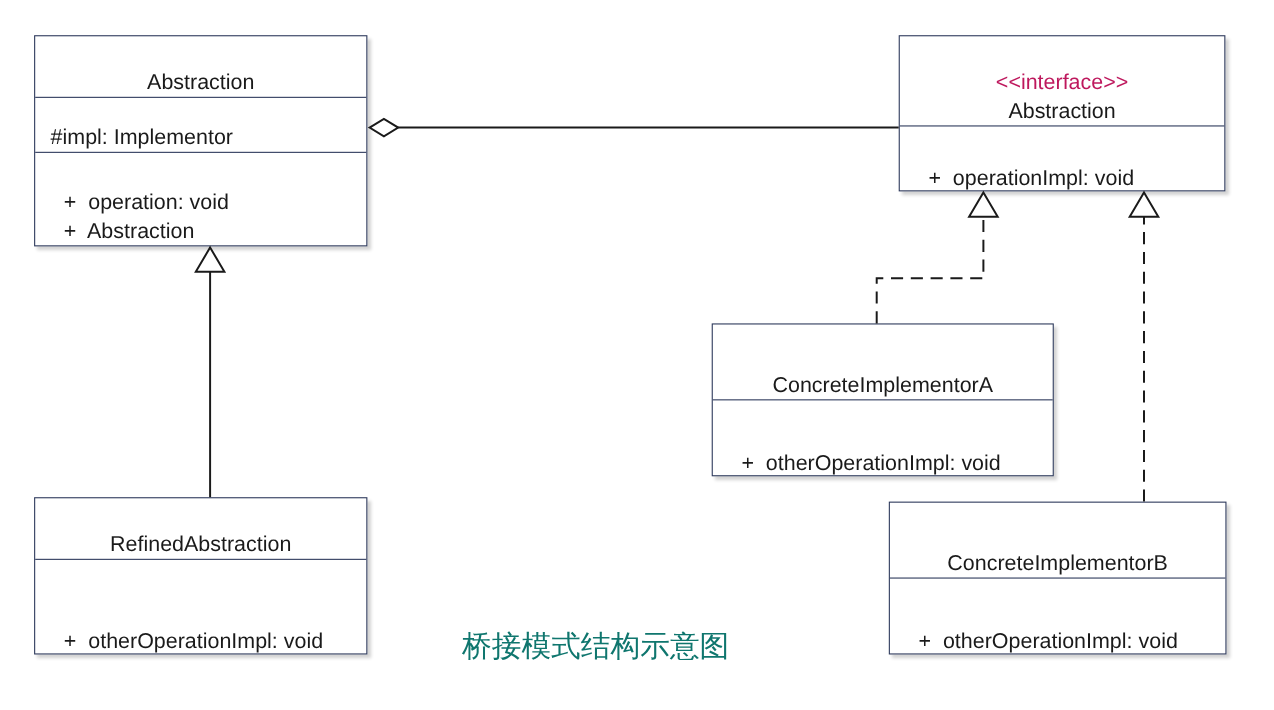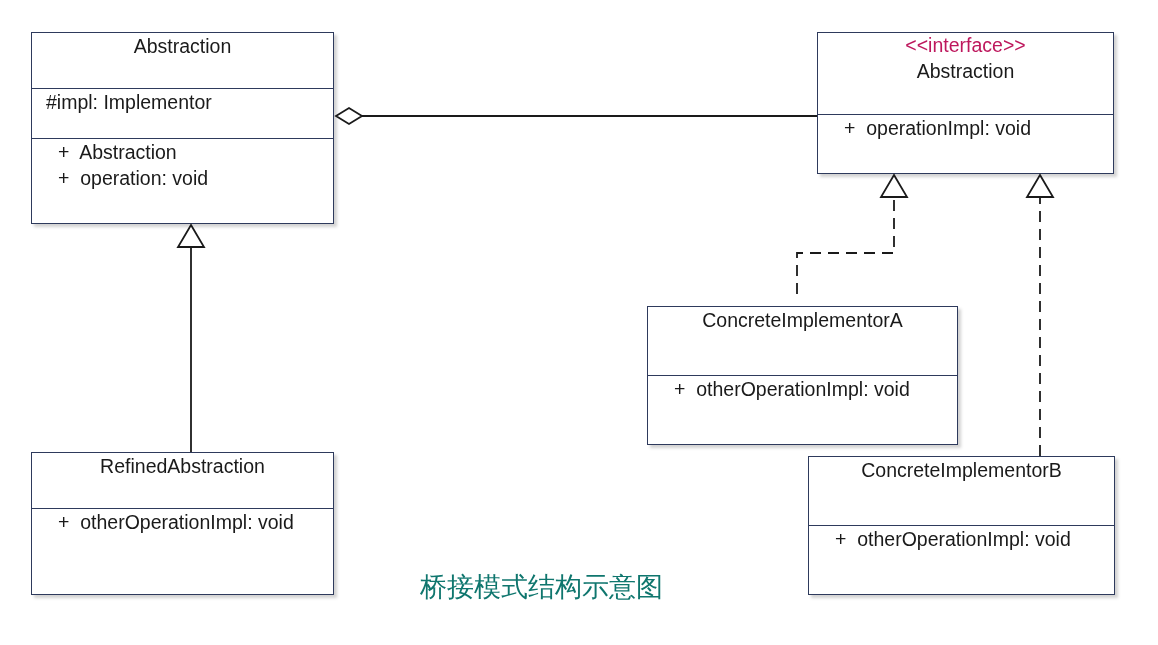--- a/index.html
+++ b/index.html
@@ -21,21 +21,21 @@
     position: absolute;
     box-sizing: border-box;
     background: #ffffff;
     border: 1.6px solid #2e3a5c;
     box-shadow: 3px 3px 3px rgba(0,0,0,0.18);
   }
   .compartment {
     box-sizing: border-box;
     display: flex;
     flex-direction: column;
-    justify-content: flex-start;
+    justify-content: flex-end;
   }
   .compartment + .compartment {
     border-top: 1.6px solid #2e3a5c;
   }
   .c-title {
     align-items: center;
     text-align: center;
   }
   .c-body {
     align-items: flex-start;
@@ -79,22 +79,22 @@
 <div id="canvas">
 
   <div class="uml-class" style="left:31px; top:32px; width:303px; height:192px;">
     <div class="compartment c-title" style="height:55px;">
       <span class="uml-line">Abstraction</span>
     </div>
     <div class="compartment c-body" style="height:50px;">
       <span class="uml-line">#impl: Implementor</span>
     </div>
     <div class="compartment c-body indent" style="height:85px;">
+      <span class="uml-line">+  operation: void</span>
       <span class="uml-line">+  Abstraction</span>
-      <span class="uml-line">+  operation: void</span>
     </div>
   </div>
 
   <div class="uml-class" style="left:31px; top:452px; width:303px; height:143px;">
     <div class="compartment c-title" style="height:55px;">
       <span class="uml-line">RefinedAbstraction</span>
     </div>
     <div class="compartment c-body indent" style="height:88px;">
       <span class="uml-line">+  otherOperationImpl: void</span>
     </div>
@@ -103,21 +103,21 @@
   <div class="uml-class" style="left:817px; top:32px; width:297px; height:142px;">
     <div class="compartment c-title" style="height:81px;">
       <span class="stereo">&lt;&lt;interface&gt;&gt;</span>
       <span class="uml-line">Abstraction</span>
     </div>
     <div class="compartment c-body indent" style="height:61px;">
       <span class="uml-line">+  operationImpl: void</span>
     </div>
   </div>
 
-  <div class="uml-class" style="left:647px; top:306px; width:311px; height:139px;">
+  <div class="uml-class" style="left:647px; top:294px; width:311px; height:139px;">
     <div class="compartment c-title" style="height:68px;">
       <span class="uml-line">ConcreteImplementorA</span>
     </div>
     <div class="compartment c-body indent" style="height:71px;">
       <span class="uml-line">+  otherOperationImpl: void</span>
     </div>
   </div>
 
   <div class="uml-class" style="left:808px; top:456px; width:307px; height:139px;">
     <div class="compartment c-title" style="height:68px;">

